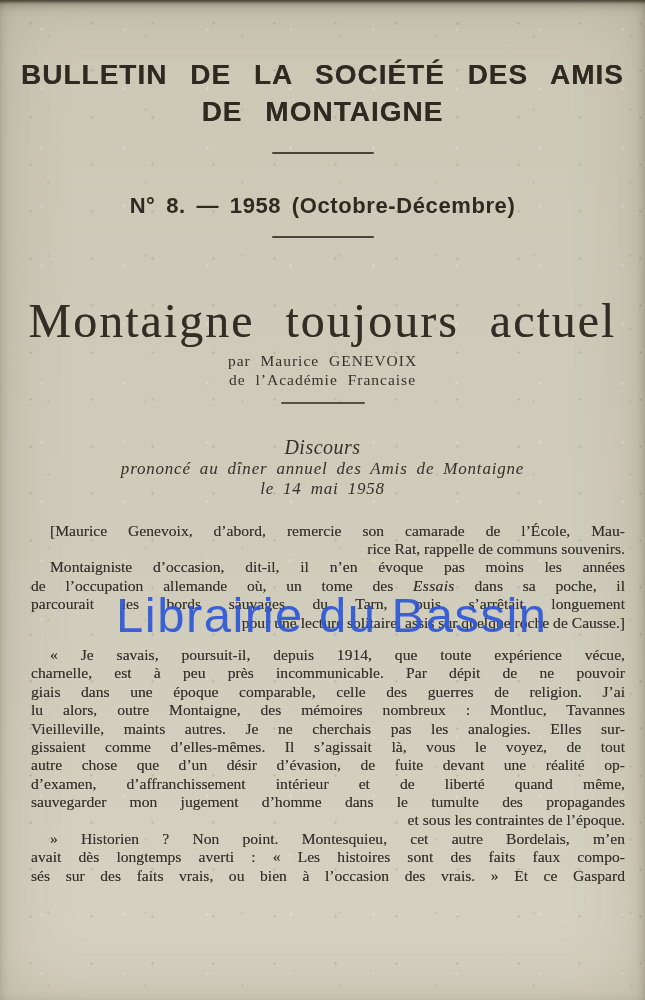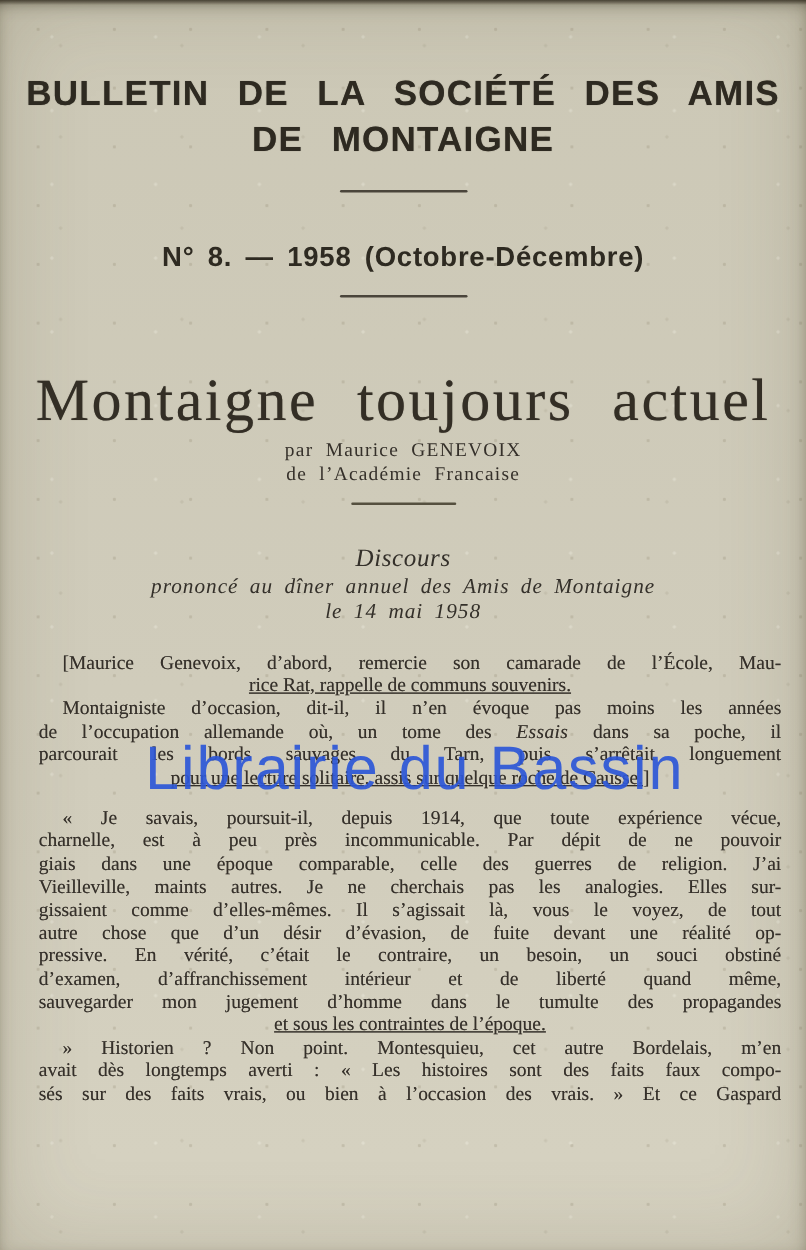--- a/index.html
+++ b/index.html
@@ -72,21 +72,21 @@
     color:#35302a;
     text-shadow:0 0 .5px rgba(53,48,42,.55);
   }
   .paragraph{margin:0;}
   .paragraph.gap{margin-top:14px;}
   .line{
     line-height:18.4px;height:18.4px;white-space:nowrap;
     text-align:justify;text-align-last:justify;
   }
   .line.first{padding-left:19px;}
-  .line.last{text-align:center;text-align-last:auto;text-decoration:underline;}
+  .line.last{text-align:right;text-align-last:auto;}
   .line i{letter-spacing:.3px;}
 
   
   .watermark{
     position:absolute;left:116px;top:589px;
     font-family:"Liberation Sans", sans-serif;
     font-size:49px;line-height:52px;font-weight:normal;
     letter-spacing:1.5px;
     opacity:.92;
     pointer-events:none;
@@ -127,24 +127,24 @@
       <div class="paragraph">
         <div class="line first">Montaigniste d’occasion, dit-il, il n’en évoque pas moins les années</div>
         <div class="line">de l’occupation allemande où, un tome des <i>Essais</i> dans sa poche, il</div>
         <div class="line">parcourait les bords sauvages du Tarn, puis s’arrêtait longuement</div>
         <div class="line last">pour une lecture solitaire, assis sur quelque roche de Causse.]</div>
       </div>
       <div class="paragraph gap">
         <div class="line first">« Je savais, poursuit-il, depuis 1914, que toute expérience vécue,</div>
         <div class="line">charnelle, est à peu près incommunicable. Par dépit de ne pouvoir</div>
         <div class="line">giais dans une époque comparable, celle des guerres de religion. J’ai</div>
+        <div class="line">lu alors, outre Montaigne, des mémoires nombreux : Montluc, Tavannes</div>
         <div class="line">Vieilleville, maints autres. Je ne cherchais pas les analogies. Elles sur-</div>
         <div class="line">gissaient comme d’elles-mêmes. Il s’agissait là, vous le voyez, de tout</div>
         <div class="line">autre chose que d’un désir d’évasion, de fuite devant une réalité op-</div>
-        <div class="line">pressive. En vérité, c’était le contraire, un besoin, un souci obstiné</div>
         <div class="line">d’examen, d’affranchissement intérieur et de liberté quand même,</div>
         <div class="line">sauvegarder mon jugement d’homme dans le tumulte des propagandes</div>
         <div class="line last">et sous les contraintes de l’époque.</div>
       </div>
       <div class="paragraph">
         <div class="line first">» Historien ?  Non point.  Montesquieu, cet autre Bordelais, m’en</div>
         <div class="line">avait dès longtemps averti : « Les histoires sont des faits faux compo-</div>
         <div class="line">sés sur des faits vrais, ou bien à l’occasion des vrais. » Et ce Gaspard</div>
       </div>
     </div>

